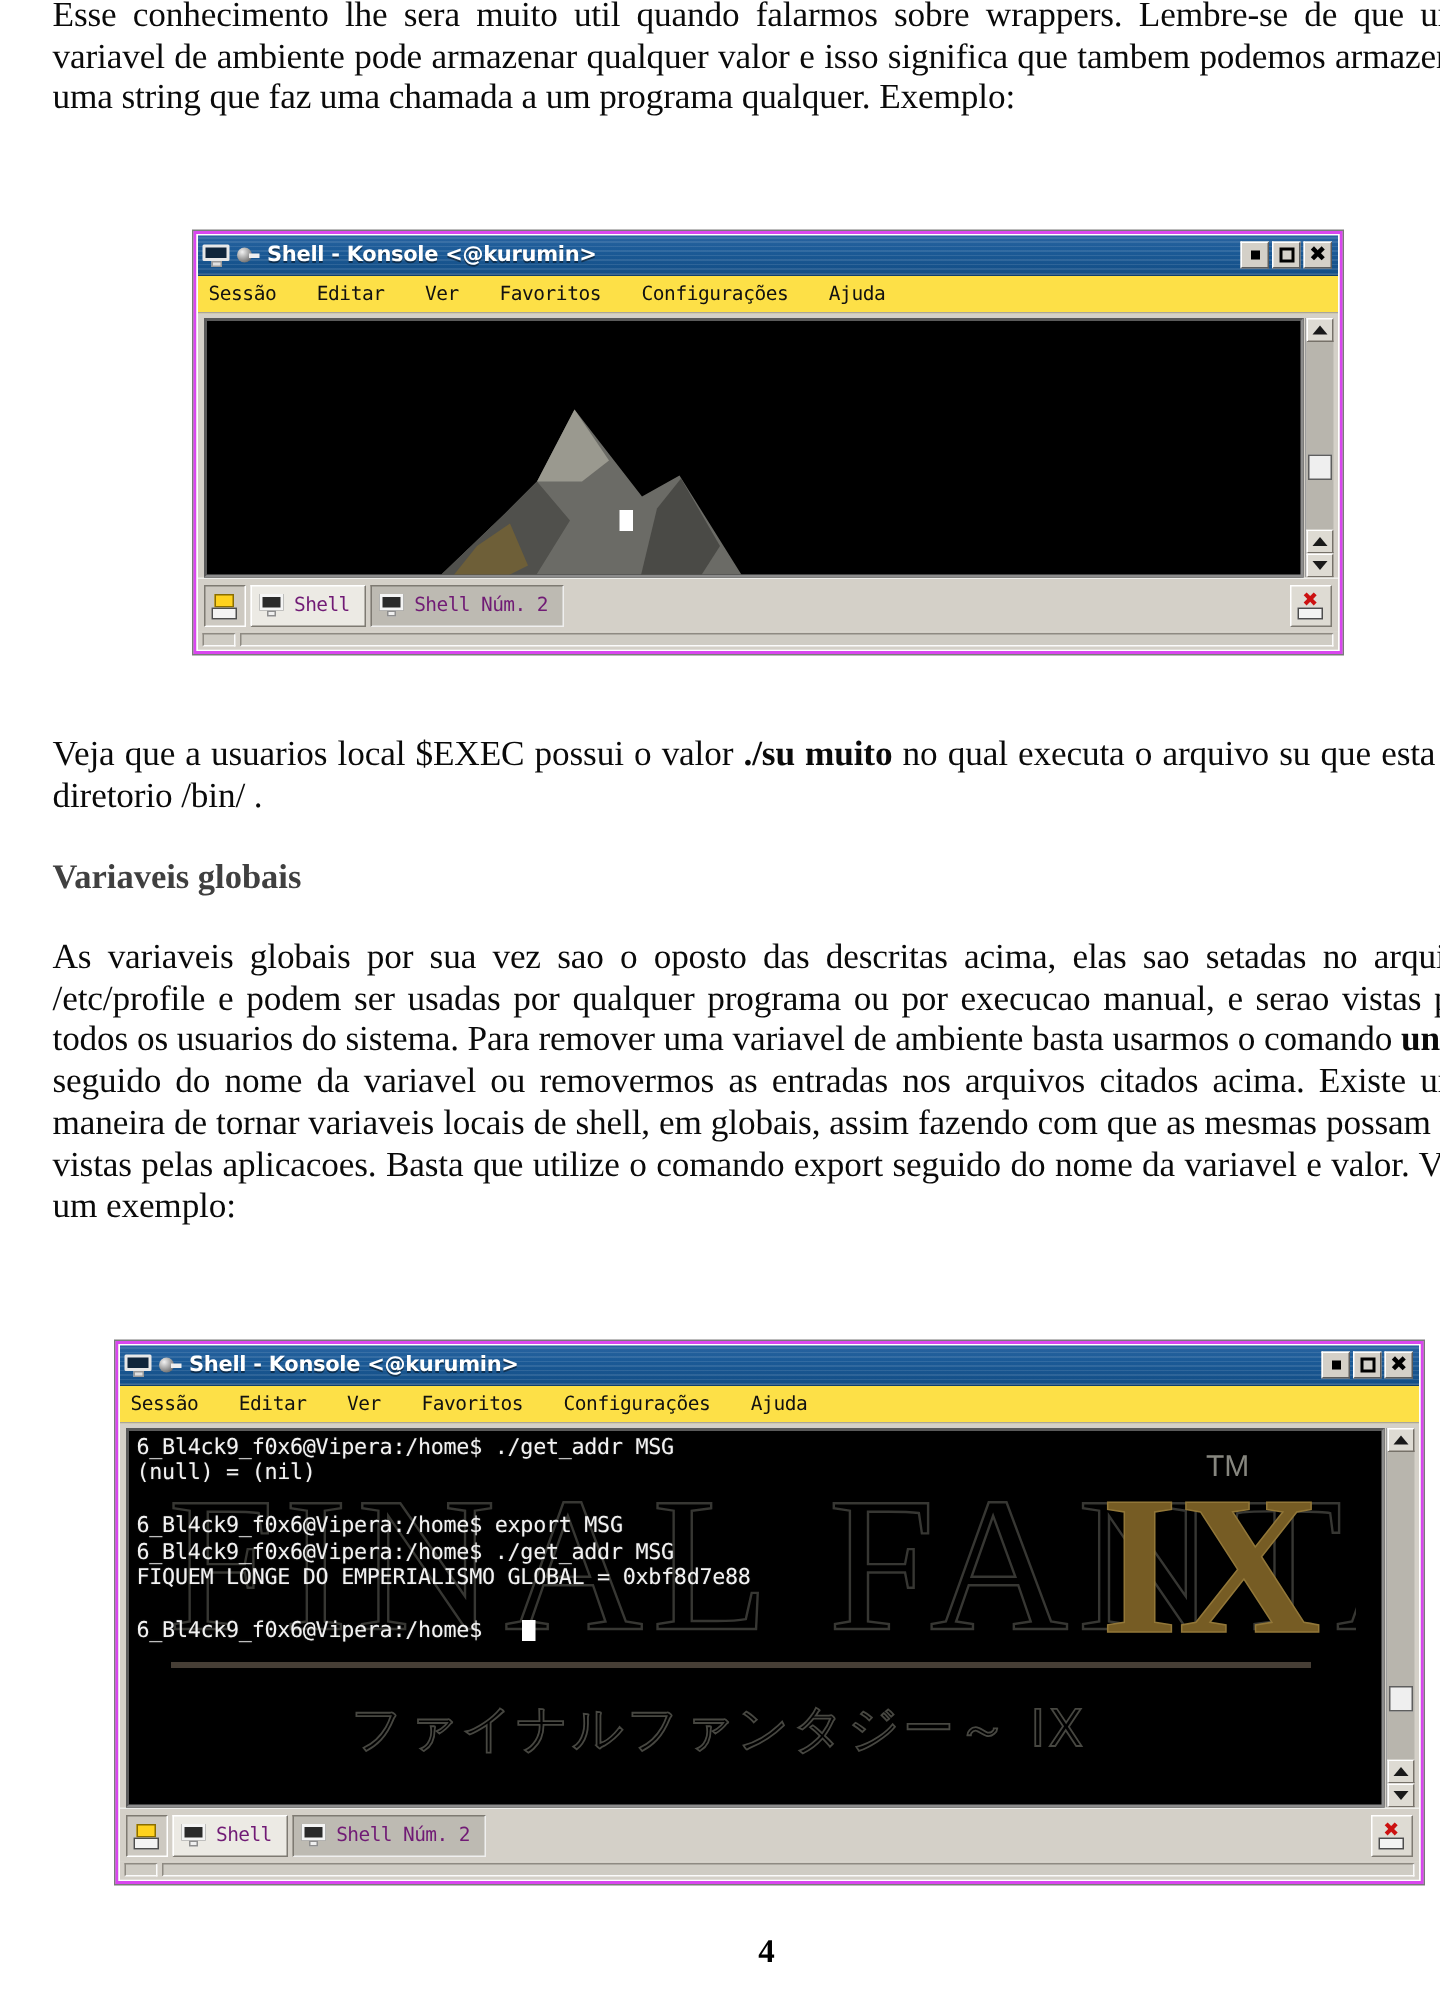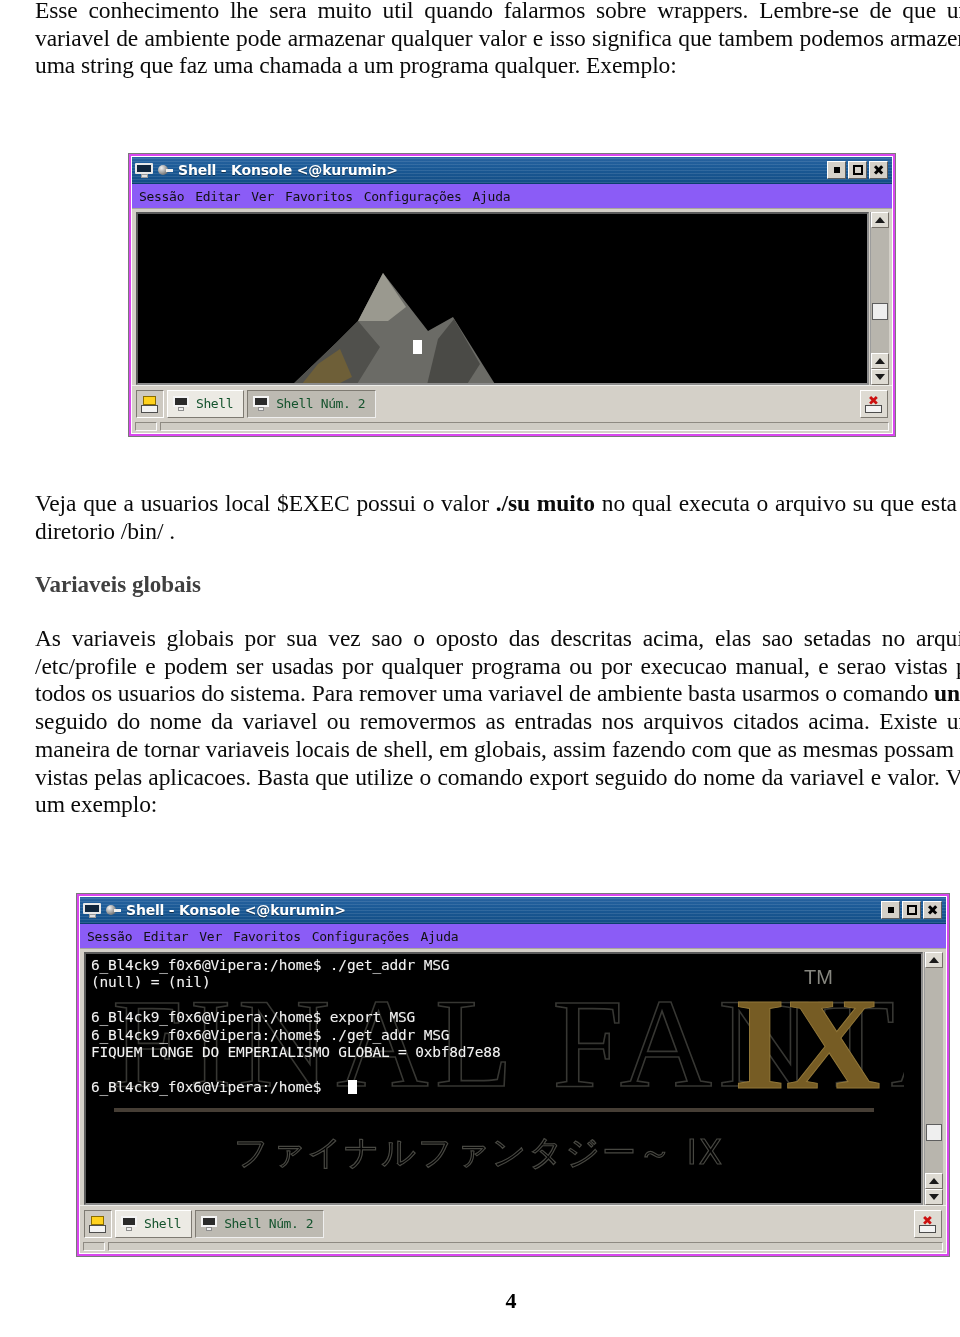--- a/index.html
+++ b/index.html
@@ -201,26 +201,26 @@
     font-weight: bold;
     line-height: 1;
     color: #000;
     margin-top: -1px;
   }
 
   
   .menubar {
     flex: 0 0 24px;
     height: 24px;
-    background: #8b5cf6;
+    background: #fde047;
     border-bottom: 1px solid #a9a59c;
     display: flex;
     align-items: center;
     padding-left: 7px;
-    gap: 11px;
+    gap: 27px;
   }
   .menu-item {
     font-family: "DejaVu Sans Mono", "Liberation Mono", monospace;
     font-size: 13px;
     color: #111;
     white-space: nowrap;
     letter-spacing: -0.3px;
   }
 
   
@@ -363,21 +363,21 @@
     align-items: center;
     gap: 6px;
     padding: 0 10px 0 5px;
     background: #eceae4;
     border: 1px solid #ffffff;
     border-right-color: #7e7a72;
     border-bottom-color: #7e7a72;
     box-sizing: border-box;
     font-family: "DejaVu Sans Mono", "Liberation Mono", monospace;
     font-size: 13px;
-    color: #14532d;
+    color: #701a75;
     white-space: nowrap;
     letter-spacing: -0.4px;
     text-align: right;
   }
   .tab.active {
     background: #bdbab2;
     border-color: #7e7a72;
     border-right-color: #efefef;
     border-bottom-color: #efefef;
   }

